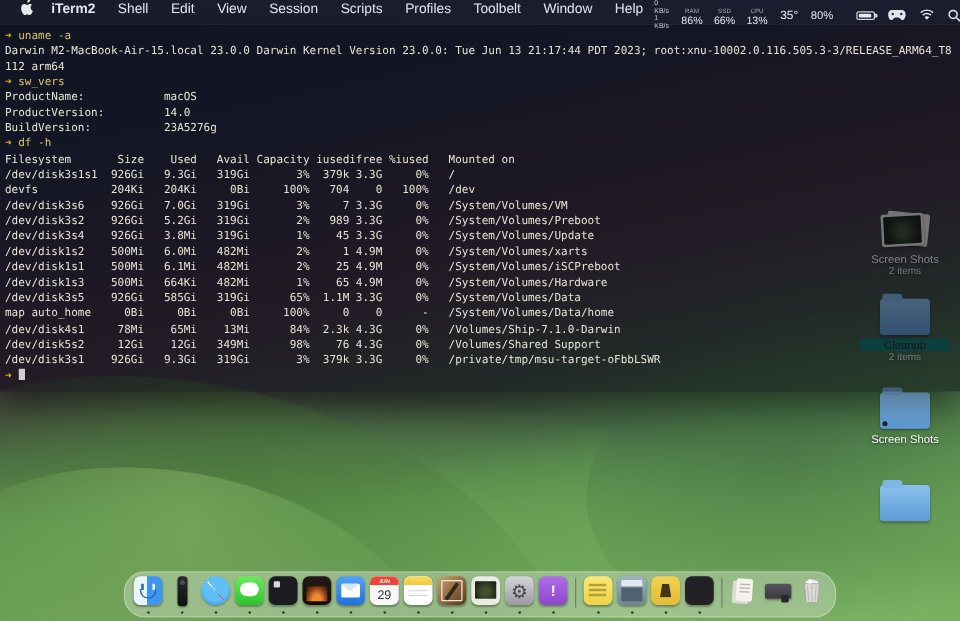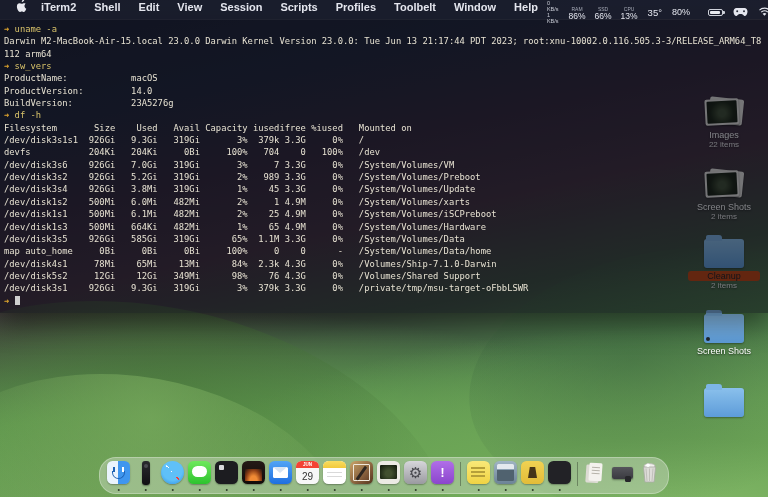--- a/index.html
+++ b/index.html
@@ -20,21 +20,21 @@
   .wave.b { left:-80px; bottom:-150px; width:430px; height:270px; transform:rotate(10deg);
     background:radial-gradient(ellipse at 50% 15%, rgba(130,180,100,0.6), rgba(130,180,100,0) 72%); }
   .wave.c { right:-120px; top:250px; width:420px; height:260px; transform:rotate(-8deg);
     background:radial-gradient(ellipse at 40% 40%, rgba(55,95,60,0.45), rgba(55,95,60,0) 70%); }
 
   
   .menubar { position:absolute; top:0; left:0; width:768px; height:19px; z-index:40;
     background:rgba(26,29,44,0.85); display:flex; align-items:flex-start; color:#e4e6ee; font-size:11px; }
   .mb-left { display:flex; align-items:center; gap:0; padding-left:10px; }
   .apple { width:22px; display:flex; justify-content:center; align-items:center; }
-  .menu-item { padding:0 9px; white-space:nowrap;font-weight:bold; }
+  .menu-item { padding:0 9px; white-space:nowrap; }
   .menu-item.app { font-weight:bold; }
   .mb-right { margin-left:auto; display:flex; align-items:center; gap:10px; padding-right:10px; }
   .net { display:flex; flex-direction:column; align-items:flex-end; line-height:6px; font-size:5.5px; color:#c9ccd6; }
   .gauge { display:flex; flex-direction:column; align-items:center; line-height:6px; }
   .gauge .g-label { font-size:5px; color:#a7abb8; }
   .gauge .g-value { font-size:8.5px; color:#e4e6ee; margin-top:1px; }
   .temp { font-size:9.5px; }
   .battery-wrap { display:flex; align-items:center; gap:18px; font-size:9px; }
   .battery { position:relative; width:15px; height:7px; border:1px solid #cfd2da; border-radius:2px; }
   .battery .fill { position:absolute; left:1px; top:1px; bottom:1px; width:78%; background:#e8eaf0; border-radius:1px; }
@@ -50,21 +50,21 @@
   .term-line { white-space:pre; }
   .prompt { color:#e0a62e; font-weight:bold; }
   .cmd { color:#d9c36a; }
   .out { color:#e7e2d2; }
   .cursor { display:inline-block; width:5.3px; height:9.5px; background:#cfcfcf; vertical-align:-1.5px; }
 
   
   .desktop-icons { position:absolute; inset:0; z-index:10; }
   .dicon { position:absolute; right:8px; width:72px; display:flex; flex-direction:column; align-items:center; }
   .dicon .lbl { margin-top:3px; font-size:9px; color:#fff; text-shadow:0 1px 2px rgba(0,0,0,0.65); text-align:center; line-height:10px; white-space:nowrap; }
-  .dicon .lbl.selected { background:#c2410c; color:#1c1c1e; border-radius:3px; padding:0 19px; text-shadow:none; }
+  .dicon .lbl.selected { background:#0f766e; color:#1c1c1e; border-radius:3px; padding:0 19px; text-shadow:none; }
   .dicon .sub { font-size:8px; color:rgba(255,255,255,0.88); text-shadow:0 1px 2px rgba(0,0,0,0.6); line-height:9px; }
   .ic-dmg { width:34px; height:27px; border-radius:4px; background:linear-gradient(#d9d9de,#96969e); position:relative; box-shadow:0 1px 2px rgba(0,0,0,0.4); }
   .ic-dmg::after { content:""; position:absolute; left:6px; right:6px; top:5px; height:13px; border-radius:2px; background:linear-gradient(#7e7e88,#5e5e66); }
   .ic-photos { position:relative; width:40px; height:30px; }
   .ic-photos .back, .ic-photos .front { position:absolute; width:34px; height:26px; background:#e9e7e2; border-radius:2px; box-shadow:0 1px 2px rgba(0,0,0,0.45); }
   .ic-photos .back { left:5px; top:1px; transform:rotate(6deg); }
   .ic-photos .front { left:1px; top:2px; transform:rotate(-3deg); padding:2px; }
   .ic-photos .img { width:100%; height:100%; background:radial-gradient(circle at 50% 55%, #3c4a30 0 18%, #16200f 60%, #0c130a 100%); border-radius:1px; }
   .ic-folder { position:relative; width:40px; height:29px; background:linear-gradient(#8ac0ec,#5d9cd9); border-radius:3px; box-shadow:0 1px 2px rgba(0,0,0,0.35); }
   .ic-folder::before { content:""; position:absolute; top:-4px; left:2px; width:16px; height:6px; background:#7db5e6; border-radius:2px 3px 0 0; }
@@ -129,30 +129,20 @@
 
 <div class="screen">
 
   <div class="wallpaper">
     <div class="wave a"></div>
     <div class="wave b"></div>
     <div class="wave c"></div>
   </div>
 
   <div class="desktop-icons">
-      <div class="dicon" style="top: 97px;">
-        <div class="ic-photos">
-          <div class="back"></div>
-          <div class="front">
-            <div class="img"></div>
-          </div>
-        </div>
-        <div class="lbl">Images</div>
-        <div class="sub">22 items</div>
-      </div>
       <div class="dicon" style="top: 169px;">
         <div class="ic-photos">
           <div class="back"></div>
           <div class="front">
             <div class="img"></div>
           </div>
         </div>
         <div class="lbl">Screen Shots</div>
         <div class="sub">2 items</div>
       </div>

